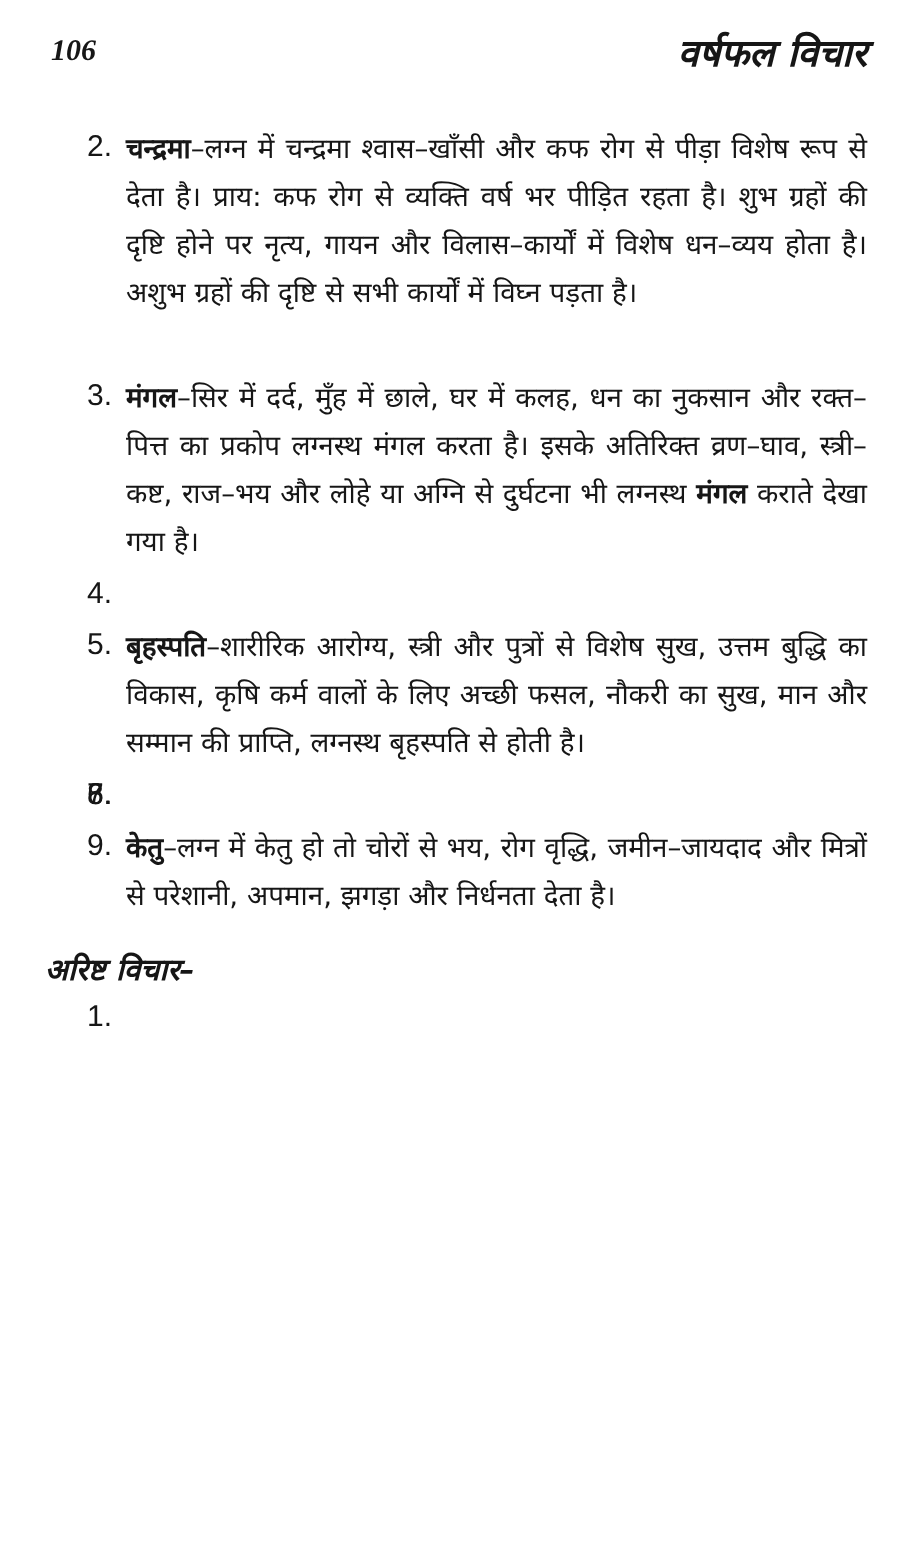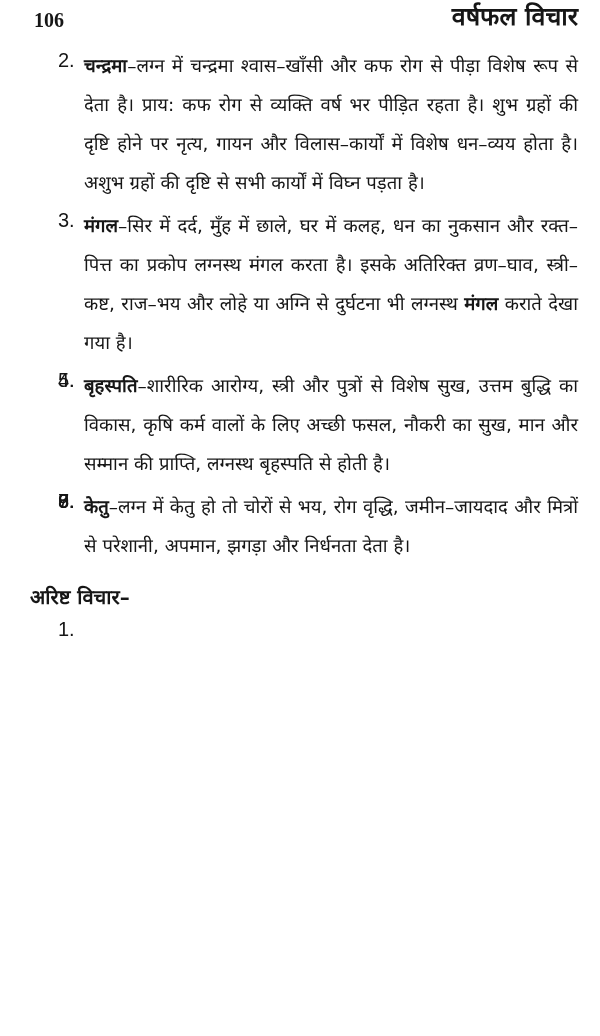--- a/index.html
+++ b/index.html
@@ -2,40 +2,40 @@
 <html><head>
   <meta charset="utf-8">
   <style>
     html, body { margin: 0; padding: 0; background: #ffffff; }
     body {
       width: 600px; height: 1036px; overflow: hidden; position: relative;
       color: #161616;
       font-family: "DejaVu Sans", "Liberation Sans", sans-serif;
     }
     .page-header {
-      position: absolute; top: 8px; left: 34px; right: 22px; height: 24px;
-      display: flex; justify-content: space-between; align-items: flex-end;
+      position: absolute; top: 22px; left: 34px; right: 22px; height: 24px;
+      display: flex; justify-content: space-between; align-items: center; font-style: italic;
     }
     .page-number {
       font-family: "Liberation Serif", "DejaVu Serif", serif;
       font-weight: bold; font-size: 20px;
     }
     .running-title { font-weight: bold; font-size: 25px; }
     .content { position: absolute; top: 46px; left: 0; width: 600px; }
     .item { position: relative; padding-left: 84px; padding-right: 22px; margin-bottom: 4px; }
     .item-num {
       position: absolute; left: 58px; top: 0;
       font-family: "Liberation Sans", sans-serif; font-size: 20px; line-height: 29.5px;
     }
     .item-text {
-      font-size: 18.5px; line-height: 39px; text-align: justify; text-align-last: left;
+      font-size: 18.5px; line-height: 32px; text-align: justify; text-align-last: left; margin-top: 38px;
     }
     .item-label { font-weight: bold; }
     .section-heading {
-      margin: 16px 0 2px 30px; font-weight: bold; font-size: 20px; line-height: 32px;
+      margin: 16px 0 2px 30px; font-weight: bold; font-size: 20px; line-height: 32px; font-style: italic;
     }
   </style>
 </head>
 <body>
 
 <div class="page-header">
   <span class="page-number">106</span>
   <span class="running-title">वर्षफल विचार</span>
 </div>
 

